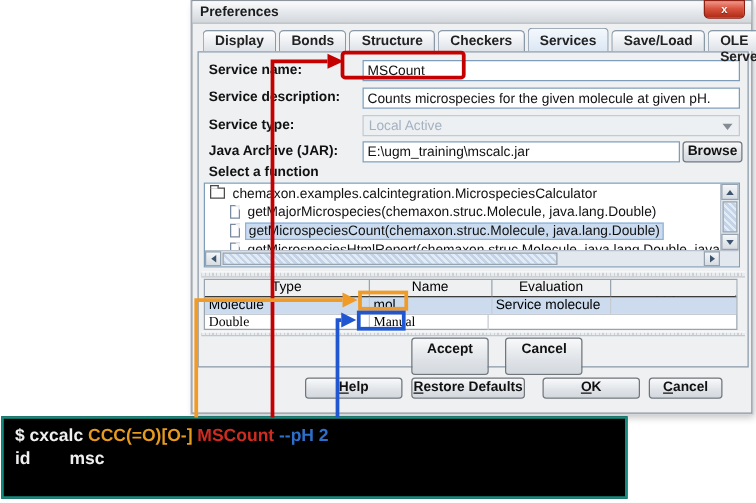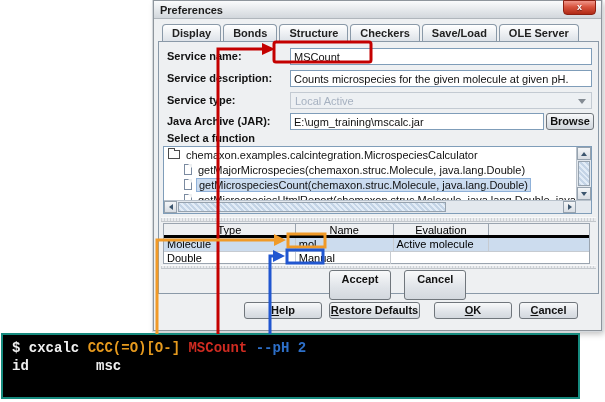--- a/index.html
+++ b/index.html
@@ -87,42 +87,42 @@
             border:1px solid #96a2ae; }
 
   .grip { position:absolute; left:2px; right:2px; height:5px;
           background:repeating-linear-gradient(90deg,#cdd1d5 0 1px,#e9ebee 1px 3px);
           border-top:1px solid #f8f9fa; border-bottom:1px solid #c2c7cc; cursor:row-resize; }
 
   
   .ptable { position:absolute; left:4px; right:8px; top:181px; height:41px;
             border:1px solid #9aa4af; background:#fff; font-size:11px; }
   .prow { display:flex; height:13px; line-height:12px; }
-  .prow.head { height:14px; background:#eef0f2; border-bottom:3px solid #000000; }
+  .prow.head { height:14px; background:#eef0f2; border-bottom:1px solid #000000; }
   .pcell { padding:0 3px; white-space:nowrap; overflow:hidden; border-right:1px solid #c6cbd1; }
   .prow.head .pcell { text-align:center; border-right:1px solid #9aa4af; }
   .pcell.c1{ width:31%; } .pcell.c2{ width:23%; position:relative; }
   .pcell.c3{ width:22.5%; } .pcell.c4{ width:23.5%; border-right:none;margin-top:12px; }
   .prow.selrow { background:#ccdcee; }
-  .prow.r2 { border-top:1px solid #c6cbd1; }
+  .prow.r2 { border-top:1px solid #c6cbd1;font-family:Liberation Serif, serif; }
 
   .accept-row { position:absolute; left:0; right:0; top:228px; height:19px;
                 display:flex; justify-content:center; gap:13px; transform:translateX(19px); }
   .accept-row .btn { height:30px; line-height:16px; padding:0 12px; }
 
   .footer { position:absolute; left:0; top:301px; width:100%; height:18px; }
   .fbtn { position:absolute; height:17px; line-height:15px; }
   .mn::first-letter { text-decoration:underline; }
   .fbtn.help{ left:90px; width:78px; } .fbtn.restore{ left:175px; width:91px; }
   .fbtn.ok{ left:280px; width:78px; } .fbtn.fcancel{ left:365px; width:59px; }
 
   
-  .terminal { position:absolute; left:1px; top:333px; width:579px; height:66px;
+  .terminal { position:absolute; left:1px; top:333px; width:501px; height:66px;
               background:#000; border:2px solid #168a7e; padding:4px 9px;
-              font-family:Liberation Mono, monospace; font-size:14px; font-weight:bold;
+              font-family:Liberation Sans, sans-serif; font-size:14px; font-weight:bold;
               color:#efefef; line-height:18px; }
   .tline { white-space:pre; }
   .t-orange{ color:#e69a1e; } .t-red{ color:#cf2b21; } .t-blue{ color:#2d6fc8; }
 
   
   .overlay { position:absolute; left:0; top:0; width:605px; height:402px;
              pointer-events:none; z-index:99; }
 </style>
 </head>
 <body>
@@ -133,20 +133,21 @@
     <div class="close-btn">
       <span>x</span>
     </div>
   </div>
 
   <div class="tabbar">
     <div class="tab">Display</div>
     <div class="tab">Bonds</div>
     <div class="tab">Structure</div>
     <div class="tab">Checkers</div>
+    <div class="tab active">Services</div>
     <div class="tab">Save/Load</div>
     <div class="tab">OLE Server</div>
   </div>
 
   <div class="panel">
 
     <div class="frow" style="top:5px;">
       <span class="flabel">Service name:</span>
       <div class="field">MSCount</div>
     </div>
@@ -216,21 +217,21 @@
     <div class="ptable">
       <div class="prow head">
         <div class="pcell c1">Type</div>
         <div class="pcell c2">Name</div>
         <div class="pcell c3">Evaluation</div>
         <div class="pcell c4">Value</div>
       </div>
       <div class="prow selrow">
         <div class="pcell c1">Molecule</div>
         <div class="pcell c2"><span>mol</span></div>
-        <div class="pcell c3">Active molecule</div>
+        <div class="pcell c3">Service molecule</div>
         <div class="pcell c4"></div>
       </div>
       <div class="prow r2">
         <div class="pcell c1">Double</div>
         <div class="pcell c3">Manual</div>
         <div class="pcell c4">7.4</div>
       </div>
     </div>
 
     <div class="grip" style="top:223px;height:4px;"></div>

